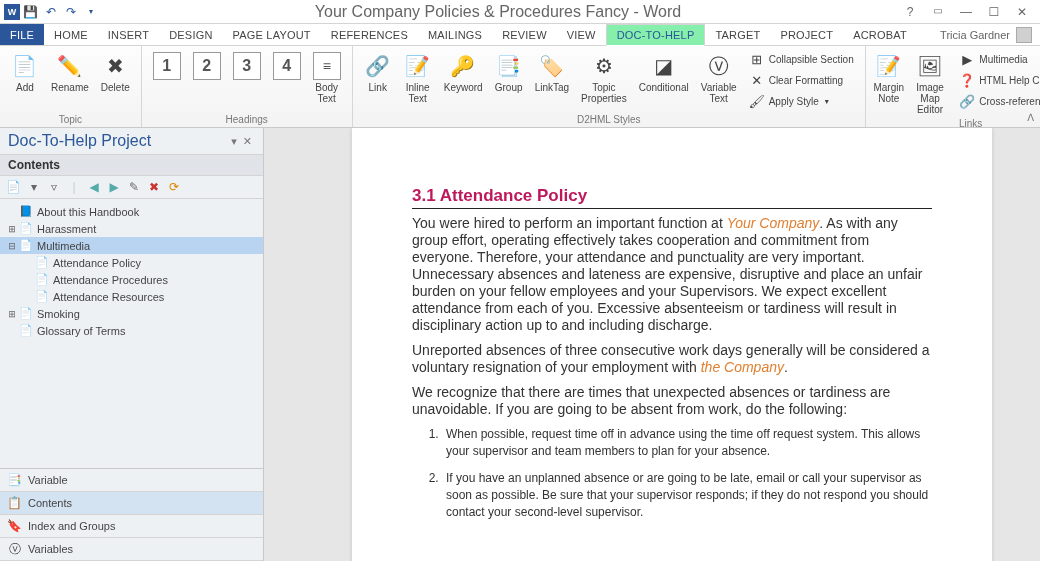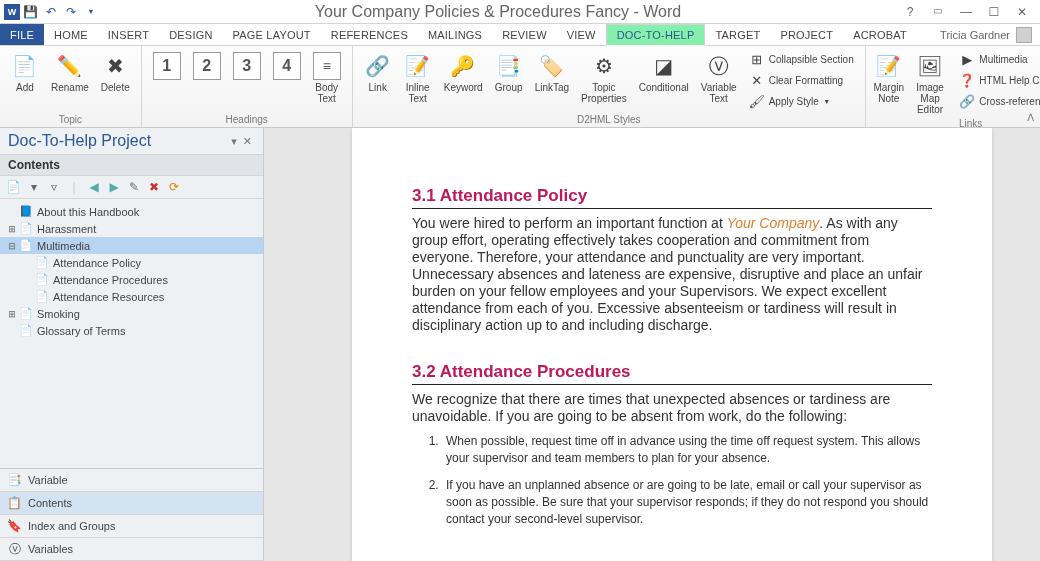--- a/index.html
+++ b/index.html
@@ -316,21 +316,21 @@
           <span class="bicon">ⓥ</span>
           <span>Variables</span>
         </div>
     </div>
   </div>
 
   <div class="docarea">
     <div class="page">
       <h2 class="section">3.1 Attendance Policy</h2>
       <p><span>You were hired to perform an important function at </span><span class="orange">Your Company</span><span>. As with any group effort, operating effectively takes cooperation and commitment from everyone. Therefore, your attendance and punctuality are very important. Unnecessary absences and lateness are expensive, disruptive and place an unfair burden on your fellow employees and your Supervisors. We expect excellent attendance from each of you. Excessive absenteeism or tardiness will result in disciplinary action up to and including discharge.</span></p>
-      <h2 class="section">3.2 Attendance Procedures</h2>
+      <p><span>Unreported absences of three consecutive work days generally will be considered a voluntary resignation of your employment with </span><span class="orange">the Company</span><span>.</span></p>
       <p>We recognize that there are times that unexpected absences or tardiness are unavoidable. If you are going to be absent from work, do the following:</p>
       <ol>
         <li>When possible, request time off in advance using the time off request system. This allows your supervisor and team members to plan for your absence.</li>
         <li>If you have an unplanned absence or are going to be late, email or call your supervisor as soon as possible. Be sure that your supervisor responds; if they do not respond you should contact your second-level supervisor.</li>
       </ol>
     </div>
   </div>
 </div>
 
 </body></html>

